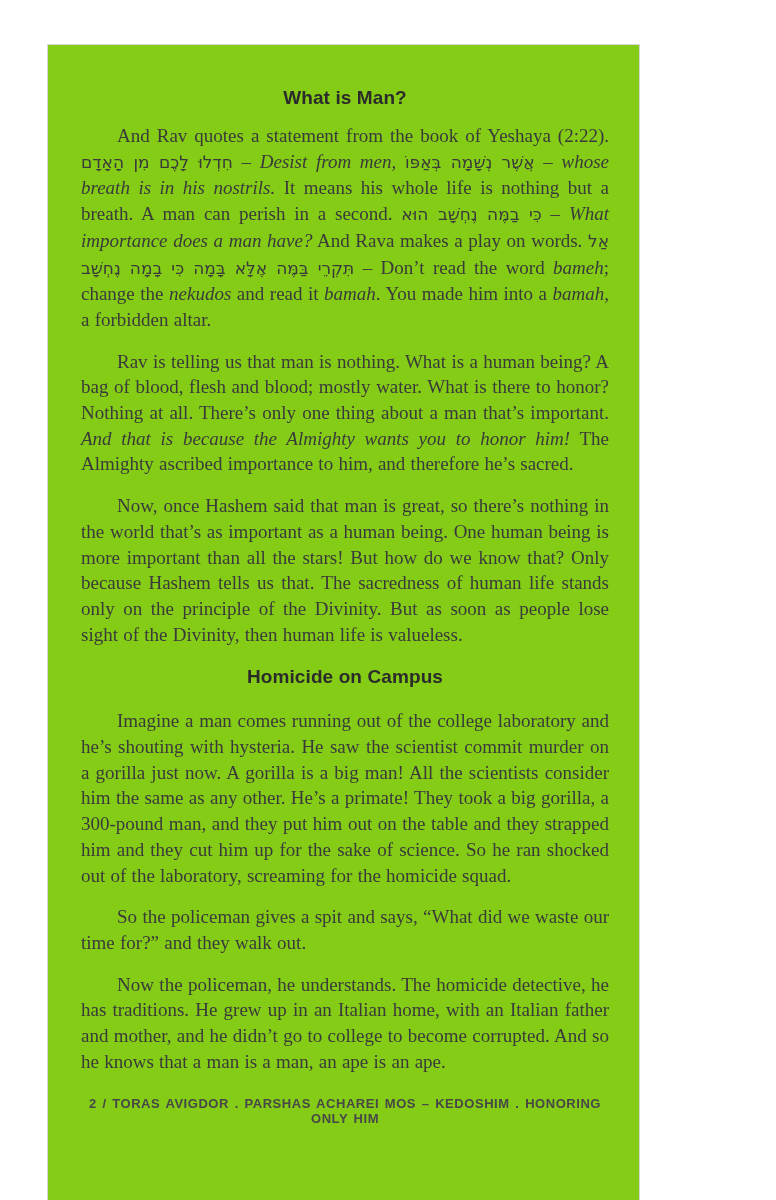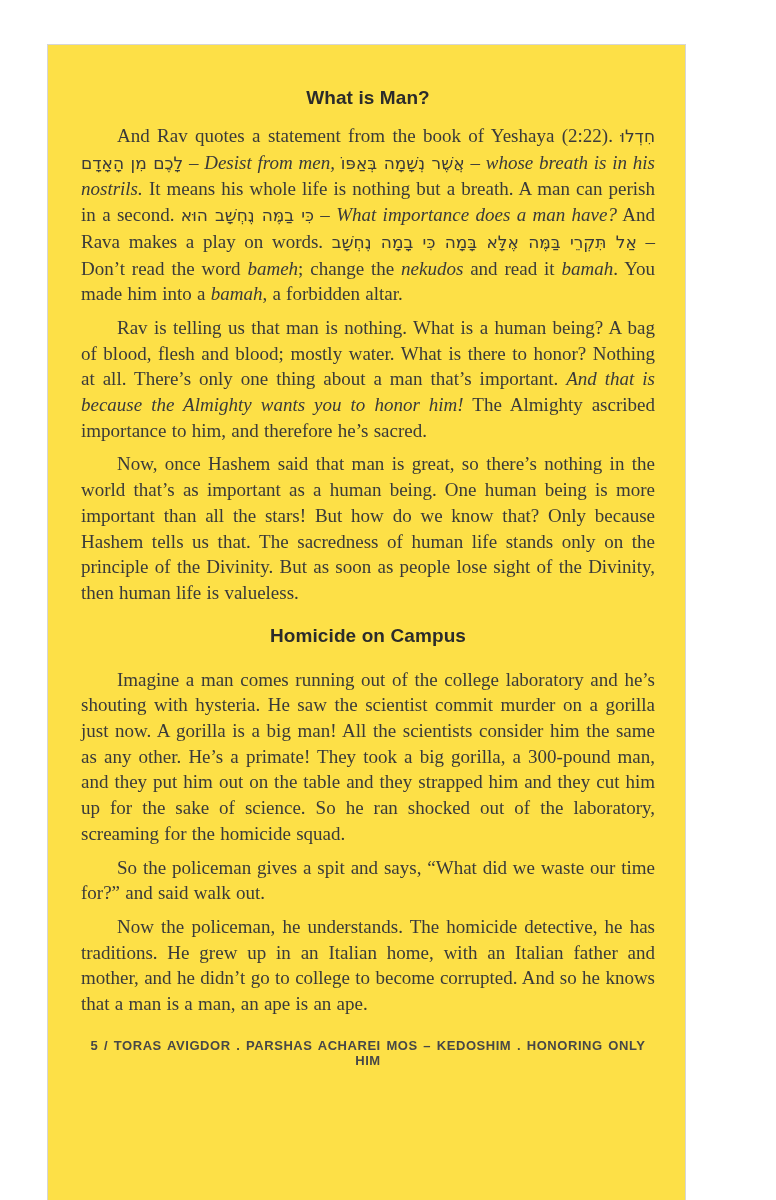--- a/index.html
+++ b/index.html
@@ -2,24 +2,24 @@
 <html><head>
 <meta charset="utf-8">
 <style>
   * { margin:0; padding:0; box-sizing:border-box; }
   html,body { width:776px; height:1200px; background:#ffffff; overflow:hidden; }
   body { font-family:"Liberation Serif", serif; }
 
   .page-box {
     position:absolute;
     left:47px; top:44px;
-    width:639px; height:1156px;
+    width:593px; height:1156px;
     border:1.5px solid #d6d6d6;
     border-bottom:none;
-    background:#fde047;
+    background:#84cc16;
   }
 
   .content {
     padding:42px 30px 0 33px;
   }
 
   .heading {
     font-family:"Liberation Sans", sans-serif;
     font-weight:bold;
     font-size:19px;
@@ -30,21 +30,21 @@
   }
   .heading + .para { margin-top:16px; }
   .heading.later { margin-top:19px; margin-bottom:20px; }
 
   .para {
     font-size:19px;
     line-height:25.7px;
     color:#3a3a3a;
     text-align:justify;
     text-indent:36px;
-    margin-top:8px;
+    margin-top:16px;
     word-spacing:0.5px;
   }
   .para:first-of-type { margin-top:14px; }
 
   .para .it { font-style:italic; }
   .para .he {
     font-family:"DejaVu Sans", sans-serif;
     font-size:17px;
     unicode-bidi:isolate;
     direction:rtl;
@@ -66,18 +66,18 @@
 
 <div class="page-box">
   <div class="content">
     <div>
         <div class="heading">What is Man?</div>
         <p class="para"><span>And Rav quotes a statement from the book of Yeshaya (2:22). </span><span class="he" dir="rtl">חִדְלוּ לָכֶם מִן הָאָדָם</span><span> – </span><span class="it">Desist from men,</span><span> </span><span class="he" dir="rtl">אֲשֶׁר נְשָׁמָה בְּאַפּוֹ</span><span> – </span><span class="it">whose breath is in his nostrils.</span><span> It means his whole life is nothing but a breath. A man can perish in a second. </span><span class="he" dir="rtl">כִּי בַמֶּה נֶחְשָׁב הוּא</span><span> – </span><span class="it">What importance does a man have?</span><span> And Rava makes a play on words. </span><span class="he" dir="rtl">אַל תִּקְרֵי בַּמֶּה אֶלָּא בָּמָה כִּי בָמָה נֶחְשָׁב</span><span> – Don’t read the word </span><span class="it">bameh</span><span>; change the </span><span class="it">nekudos</span><span> and read it </span><span class="it">bamah</span><span>. You made him into a </span><span class="it">bamah</span><span>, a forbidden altar.</span></p>
         <p class="para"><span>Rav is telling us that man is nothing. What is a human being? A bag of blood, flesh and blood; mostly water. What is there to honor? Nothing at all. There’s only one thing about a man that’s important. </span><span class="it">And that is because the Almighty wants you to honor him!</span><span> The Almighty ascribed importance to him, and therefore he’s sacred.</span></p>
         <p class="para"><span>Now, once Hashem said that man is great, so there’s nothing in the world that’s as important as a human being. One human being is more important than all the stars! But how do we know that? Only because Hashem tells us that. The sacredness of human life stands only on the principle of the Divinity. But as soon as people lose sight of the Divinity, then human life is valueless.</span></p>
         <div class="heading later">Homicide on Campus</div>
         <p class="para"><span>Imagine a man comes running out of the college laboratory and he’s shouting with hysteria. He saw the scientist commit murder on a gorilla just now. A gorilla is a big man! All the scientists consider him the same as any other. He’s a primate! They took a big gorilla, a 300-pound man, and they put him out on the table and they strapped him and they cut him up for the sake of science. So he ran shocked out of the laboratory, screaming for the homicide squad.</span></p>
-        <p class="para"><span>So the policeman gives a spit and says, “What did we waste our time for?” and said walk out.</span></p>
+        <p class="para"><span>So the policeman gives a spit and says, “What did we waste our time for?” and they walk out.</span></p>
         <p class="para"><span>Now the policeman, he understands. The homicide detective, he has traditions. He grew up in an Italian home, with an Italian father and mother, and he didn’t go to college to become corrupted. And so he knows that a man is a man, an ape is an ape.</span></p>
       </div>
-    <div class="footer">5 / TORAS AVIGDOR . PARSHAS ACHAREI MOS – KEDOSHIM . HONORING ONLY HIM</div>
+    <div class="footer">2 / TORAS AVIGDOR . PARSHAS ACHAREI MOS – KEDOSHIM . HONORING ONLY HIM</div>
   </div>
 </div>
 
 </body></html>

